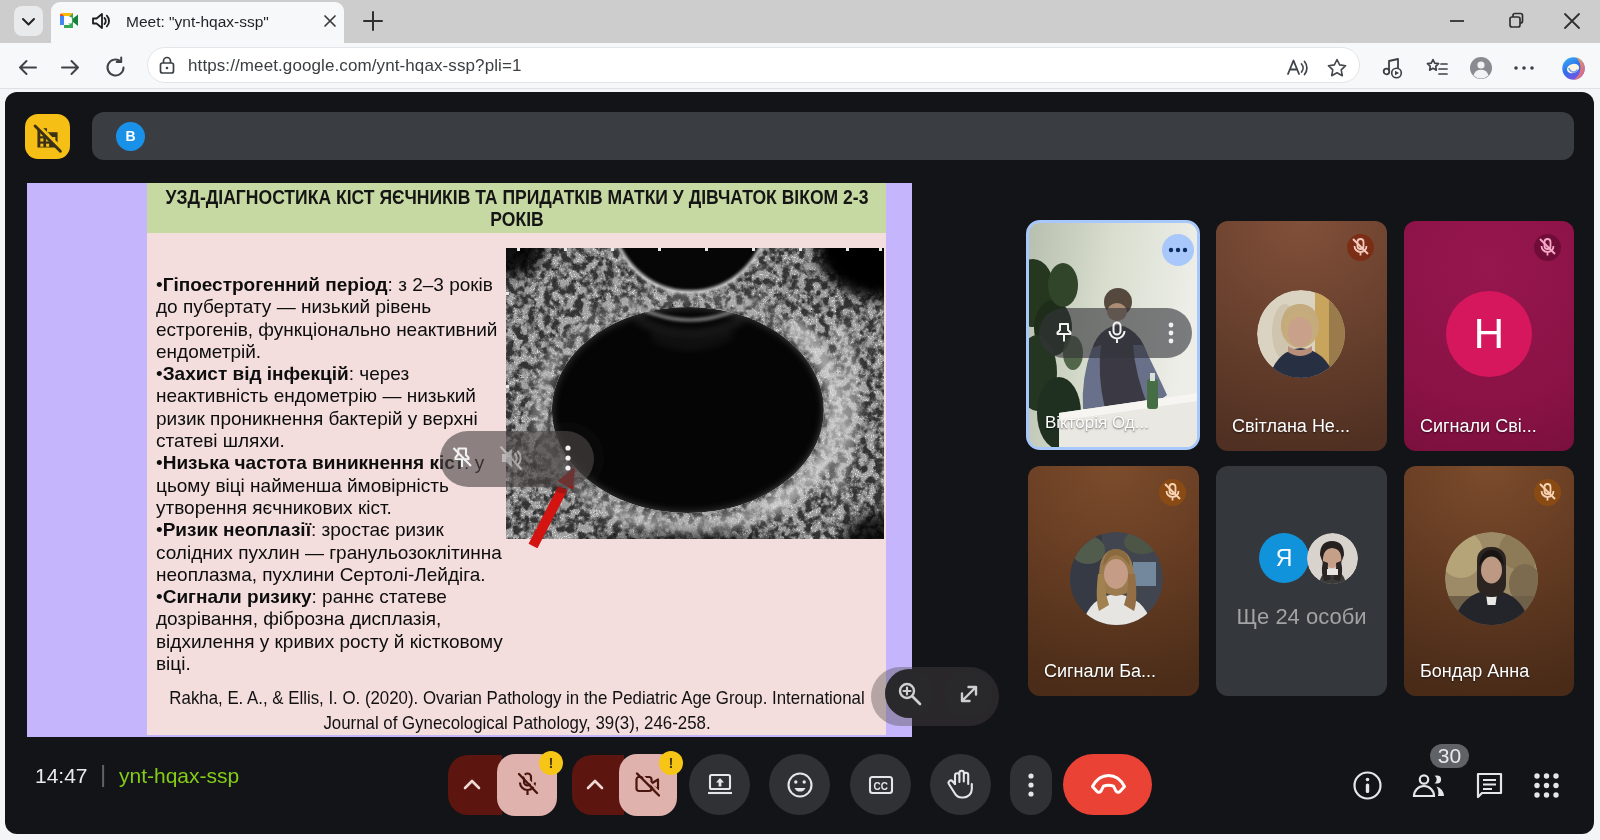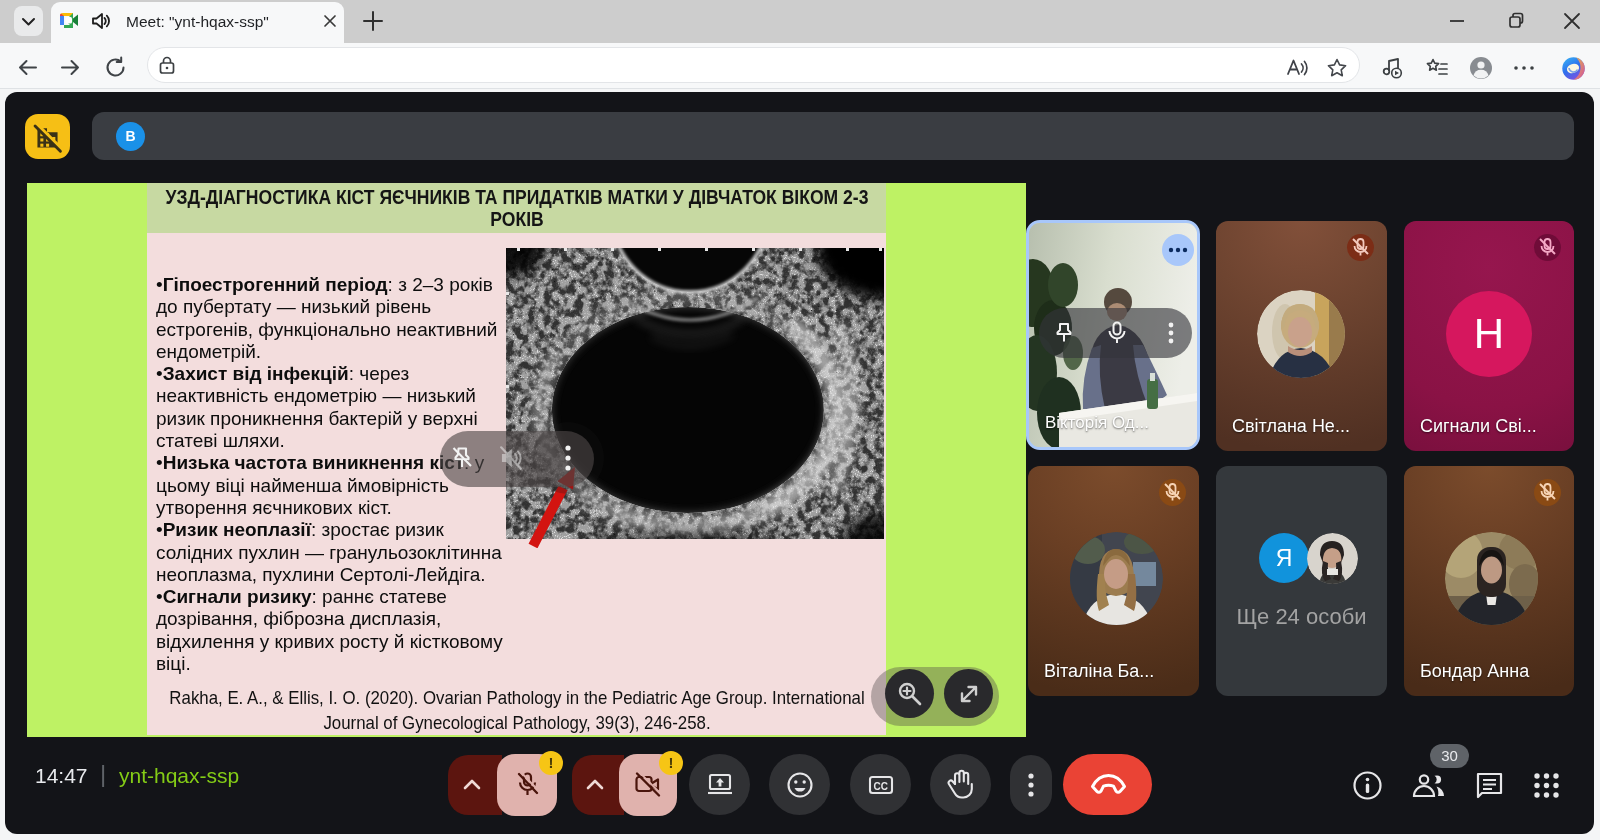--- a/index.html
+++ b/index.html
@@ -18,21 +18,21 @@
   #url { left:188px; top:56px; font-size:17px; color:#3c4043; letter-spacing:0.1px; }
 
   
   #meet { left:5px; top:92px; width:1589px; height:742px; background:#131418; border-radius:12px; }
   #ybadge { left:20px; top:22px; width:45px; height:45px; background:#f6bf15; border-radius:13px; }
   #banner { left:87px; top:20px; width:1482px; height:48px; background:#3a3d42; border-radius:12px; }
   #bavatar { left:24px; top:10px; width:29px; height:29px; border-radius:50%; background:#1a91e8; color:#fff; font-size:14px; font-weight:bold; text-align:center; line-height:29px; }
   #btitle { left:67px; top:13px; font-size:20.5px; font-weight:bold; color:#f2f3f4; letter-spacing:0.2px; }
 
   
-  #stage { left:22px; top:91px; width:999px; height:554px; background:#bef264; }
+  #stage { left:22px; top:91px; width:885px; height:554px; background:#c4b5fd; }
   #slide { left:120px; top:0px; width:739px; height:552px; background:#f3dddd; }
   #shead { left:0; top:0; width:739px; height:50px; background:#c7d9a2; text-align:center; color:#151515; font-weight:bold; font-size:19.5px; line-height:21.5px; padding-top:4px; white-space:nowrap; }
   #sbul { left:9px; top:91px; width:352px; font-size:19px; line-height:22.3px; color:#0d0d0d; }
   #uswrap { left:359px; top:65px; width:378px; height:291px; }
   #scap { left:360px; top:386px; width:378px; height:107px; background:#eef0da; border:2px solid #55622e; text-align:center; font-size:19px; font-weight:bold; color:#1d1d1d; line-height:25.5px; padding-top:3px; }
   #scite { left:0px; top:503px; width:739px; font-size:18.5px; color:#111; line-height:24.5px; }
 
   
   #hoverpill { left:413px; top:248px; width:154px; height:56px; border-radius:28px; background:rgba(78,71,71,0.62); }
   #dots3bg { left:505px; top:239px; width:72px; height:72px; border-radius:50%; background:rgba(25,25,25,0.25); }
@@ -104,20 +104,21 @@
       <path d="M20.5 12.5 a8 8 0 1 1 -2.7-6" fill="none" stroke="#3f4347" stroke-width="2" stroke-linecap="round"></path>
       <path d="M18.2 2.5 v4.5 h-4.5" fill="none" stroke="#3f4347" stroke-width="2" stroke-linecap="round" stroke-linejoin="round"></path>
     </svg>
   <div id="addr" class="abs"></div>
 
   <svg class="abs" style="left:159px;top:56px" width="16" height="19" viewBox="0 0 16 19">
       <rect x="1.5" y="7" width="13" height="10" rx="2" fill="none" stroke="#3c4043" stroke-width="1.7"></rect>
       <path d="M4.5 7 V5 a3.5 3.5 0 0 1 7 0 V7" fill="none" stroke="#3c4043" stroke-width="1.7"></path>
       <circle cx="8" cy="12" r="1.3" fill="#3c4043"></circle>
     </svg>
+  <div id="url" class="abs">https://meet.google.com/ynt-hqax-ssp?pli=1</div>
 
   <svg class="abs" style="left:1286px;top:57px" width="24" height="22" viewBox="0 0 24 22">
       <path d="M2 17 L7.5 3.5 L13 17 M4 12.5 h7" fill="none" stroke="#3f4248" stroke-width="1.8" stroke-linejoin="round" stroke-linecap="round"></path>
       <path d="M15.5 7 a6 6 0 0 1 0 8 M18.5 4.5 a10 10 0 0 1 0 13" fill="none" stroke="#3f4248" stroke-width="1.7" stroke-linecap="round"></path>
     </svg>
   <svg class="abs" style="left:1326px;top:57px" width="22" height="22" viewBox="0 0 22 22">
       <path d="M11 2.5 l2.6 5.4 6 .8 -4.4 4.1 1.1 5.9 -5.3-2.9 -5.3 2.9 1.1-5.9 -4.4-4.1 6-.8 z" fill="none" stroke="#44474c" stroke-width="1.6" stroke-linejoin="round"></path>
     </svg>
 
   <svg class="abs" style="left:1380px;top:56px" width="25" height="25" viewBox="0 0 25 25">
@@ -430,21 +431,21 @@
       </div>
       <div class="badge" style="background:#8a4a14;">
         <svg width="27" height="27" viewBox="0 0 27 27">
             <g stroke="#f6d3b4" stroke-width="1.8" fill="none">
               <rect x="10.5" y="5" width="6" height="10" rx="3"></rect>
               <path d="M7.5 12 a6 6 0 0 0 12 0 M13.5 18 v3.5"></path>
               <path d="M6 5 L21 20" stroke-width="2"></path>
             </g>
           </svg>
       </div>
-      <div class="name">Віталіна Ба...</div>
+      <div class="name">Сигнали Ба...</div>
     </div>
 
     <div class="tile abs" style="left:1211px;top:374px;width:171px;height:230px;background:#34383c;">
       <div class="abs" style="left:43px;top:67px;width:50px;height:50px;border-radius:50%;background:#1193dc;color:#fff;font-size:23px;text-align:center;line-height:50px;">Я</div>
       <div class="avatar" style="left:91px;top:67px;width:51px;height:51px;overflow:hidden;">
         <svg width="51" height="51" viewBox="0 0 51 51">
           <circle cx="25.5" cy="25.5" r="25.5" fill="#d8d4cd"></circle>
           <path d="M12 51 Q14 38 25.5 37 Q37 38 39 51 z" fill="#3a3a38"></path>
           <ellipse cx="25" cy="22" rx="11" ry="13" fill="#c59f88"></ellipse>
           <path d="M13 22 Q13 8 25 8 Q37 8 37 22 L34 30 Q36 16 25 15 Q15 16 16 30 z" fill="#262120"></path>
@@ -565,21 +566,21 @@
     <svg class="abs" style="left:1405px;top:679px" width="38" height="30" viewBox="0 0 38 30">
       <g fill="none" stroke="#e6e6e8" stroke-width="2.2">
         <circle cx="14" cy="8.5" r="4.2"></circle>
         <path d="M4 25 a10 10 0 0 1 20 0 z"></path>
       </g>
       <g fill="#e6e6e8">
         <path d="M24.5 4.8 a4.2 4.2 0 0 1 0 7.4 a10 10 0 0 0 2.5 .4 a4.1 4.1 0 0 0 0 -8.2 a10 10 0 0 0 -2.5 .4 z"></path>
         <path d="M28 25 h6 a10 10 0 0 0 -7.5 -9.6 a12.8 12.8 0 0 1 1.5 9.6 z"></path>
       </g>
     </svg>
-    <div class="abs" style="left:1425px;top:652px;width:39px;height:24px;border-radius:12px;background:#5f6368;color:#e9eaed;font-size:15px;text-align:center;line-height:24px;">30</div>
+    <div class="abs" style="left:1425px;top:652px;width:39px;height:24px;border-radius:12px;background:#5f6368;color:#e9eaed;font-size:21px;text-align:center;line-height:24px;">30</div>
     <svg class="abs" style="left:1469px;top:678px" width="31" height="31" viewBox="0 0 31 31">
       <path d="M4 4 h23 v19 h-19 l-4 4 z" fill="none" stroke="#e6e6e8" stroke-width="2.2" stroke-linejoin="round"></path>
       <path d="M9 10 h13 M9 14.5 h13 M9 19 h9" stroke="#e6e6e8" stroke-width="2"></path>
     </svg>
     <svg class="abs" style="left:1528px;top:680px" width="27" height="27" viewBox="0 0 27 27">
       <g fill="#e6e6e8">
         <circle cx="4" cy="4" r="2.7"></circle>
           <circle cx="13.5" cy="4" r="2.7"></circle>
           <circle cx="23" cy="4" r="2.7"></circle>
         <circle cx="4" cy="13.5" r="2.7"></circle>

